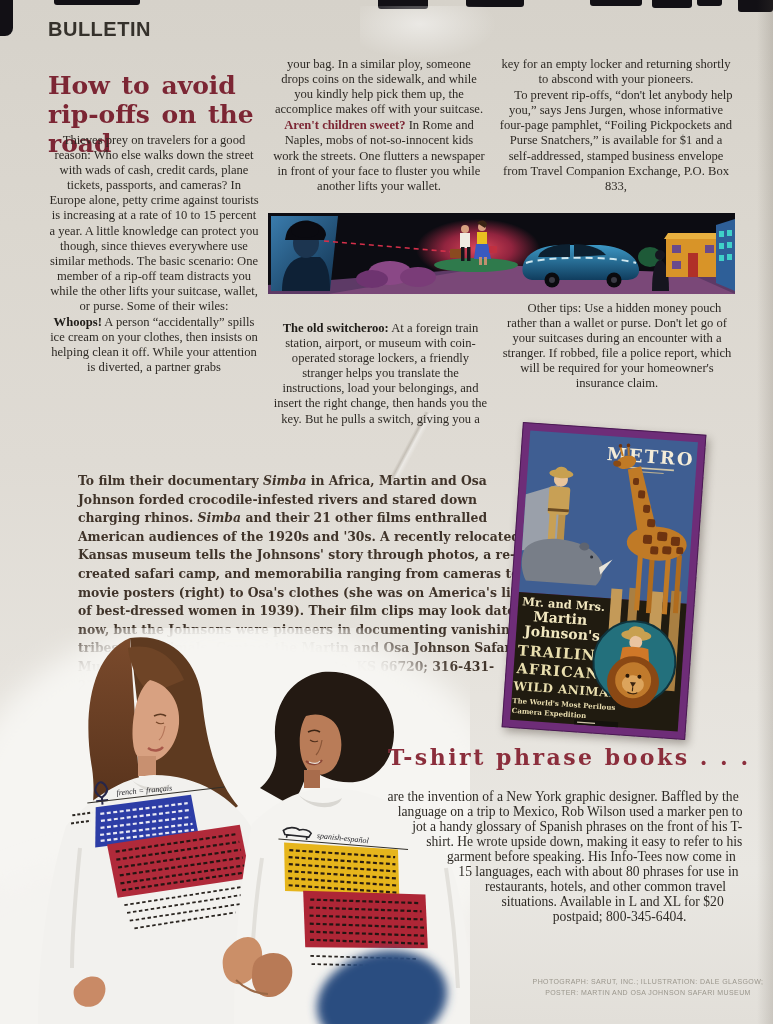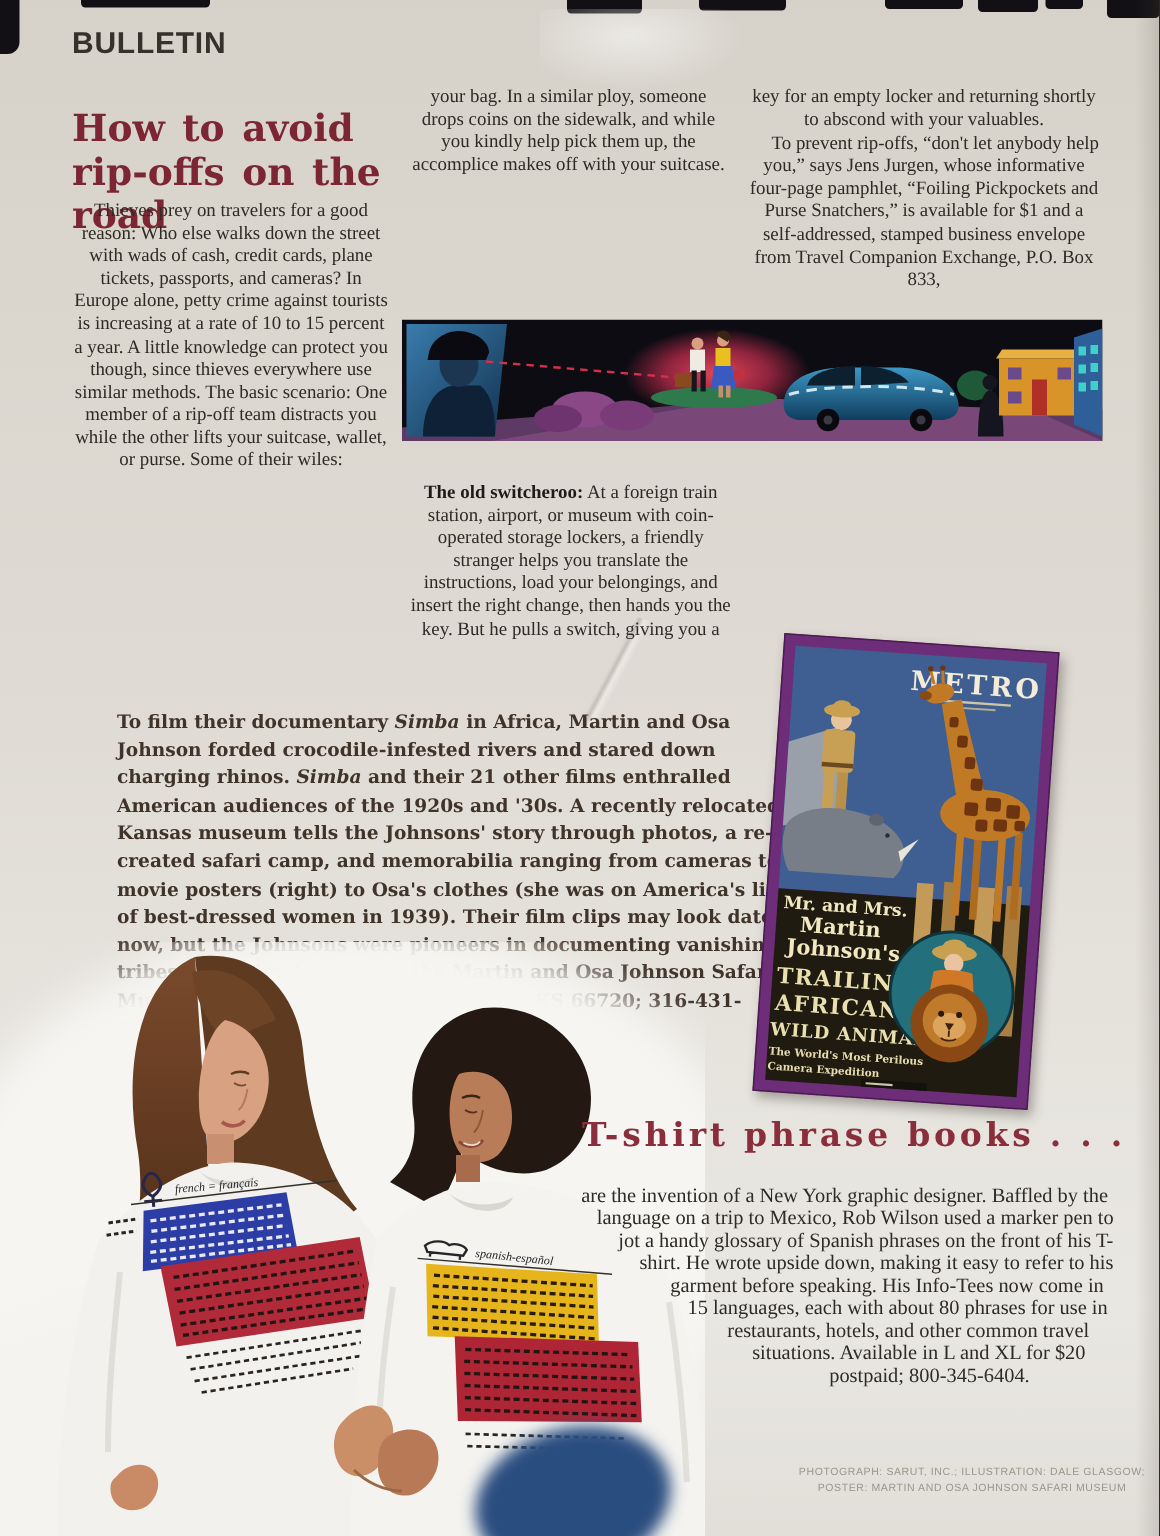--- a/index.html
+++ b/index.html
@@ -74,28 +74,30 @@
   <div class="crease" id="crease-top"></div>
   <div class="crease" id="crease-mid"></div>
   <div class="crease" id="crease-right"></div>
 
   <div class="masthead">BULLETIN</div>
 
   <h1 class="headline" id="ripoffs-title">How to avoid rip-offs on the road</h1>
 
   <div class="bodycol" id="col1">
     <p><span>Thieves prey on travelers for a good reason: Who else walks down the street with wads of cash, credit cards, plane tickets, passports, and cameras? In Europe alone, petty crime against tourists is increasing at a rate of 10 to 15 percent a year. A little knowledge can protect you though, since thieves everywhere use similar methods. The basic scenario: One member of a rip-off team distracts you while the other lifts your suitcase, wallet, or purse. Some of their wiles:</span></p>
+    <p><span class="lead-black">Whoops!</span><span> A person “accidentally” spills ice cream on your clothes, then insists on helping clean it off. While your attention is diverted, a partner grabs</span></p>
   </div>
 
   <div class="bodycol" id="col2">
     <p><span>your bag. In a similar ploy, someone drops coins on the sidewalk, and while you kindly help pick them up, the accomplice makes off with your suitcase.</span></p>
+    <p><span class="lead-red">Aren't children sweet?</span><span> In Rome and Naples, mobs of not-so-innocent kids work the streets. One flutters a newspaper in front of your face to fluster you while another lifts your wallet.</span></p>
   </div>
 
   <div class="bodycol" id="col3">
-    <p><span>key for an empty locker and returning shortly to abscond with your valuables.</span></p>
+    <p><span>key for an empty locker and returning shortly to abscond with your pioneers.</span></p>
     <p class="indent"><span>To prevent rip-offs, “don't let anybody help you,” says Jens Jurgen, whose informative four-page pamphlet, “Foiling Pickpockets and Purse Snatchers,” is available for $1 and a self-addressed, stamped business envelope from Travel Companion Exchange, P.O. Box 833,</span></p>
   </div>
 
   <svg id="street-illo" viewBox="0 0 467 81">
     <defs>
       <radialGradient id="glow" cx="50%" cy="50%" r="50%">
         <stop offset="0%" stop-color="#e0485a"></stop>
             <stop offset="55%" stop-color="#a82846" stop-opacity=".85"></stop>
         <stop offset="100%" stop-color="#a82846" stop-opacity="0"></stop>
       </radialGradient>
@@ -172,20 +174,21 @@
       <rect x="451" y="42" width="5" height="6" fill="#3fd0c8"></rect>
           <rect x="459" y="41" width="5" height="6" fill="#3fd0c8"></rect>
     </g>
   </svg>
 
   <div class="bodycol" id="col2b">
     <p><span class="lead-black">The old switcheroo:</span><span> At a foreign train station, airport, or museum with coin-operated storage lockers, a friendly stranger helps you translate the instructions, load your belongings, and insert the right change, then hands you the key. But he pulls a switch, giving you a</span></p>
   </div>
 
   <div class="bodycol" id="col3b">
+    <p class="indent"><span>Other tips: Use a hidden money pouch rather than a wallet or purse. Don't let go of your suitcases during an encounter with a stranger. If robbed, file a police report, which will be required for your homeowner's insurance claim.</span></p>
   </div>
 
   <div id="wild-body">
     <span>To film their documentary </span><i>Simba</i><span> in Africa, Martin and Osa Johnson forded crocodile-infested rivers and stared down charging rhinos. </span><i>Simba</i><span> and their 21 other films enthralled American audiences of the 1920s and '30s. A recently relocated Kansas museum tells the Johnsons' story through photos, a re-created safari camp, and memorabilia ranging from cameras to movie posters (right) to Osa's clothes (she was on America's list of best-dressed women in 1939). Their film clips may look dated now, but the Johnsons were pioneers in documenting vanishing tribes and animals. Contact the Martin and Osa Johnson Safari Museum, 111 N. Lincoln Ave., Chanute, KS 66720; 316-431-2730.</span>
   </div>
 
   <div id="poster">
     <svg viewBox="0 0 184 306" width="184" height="306">
       <rect x="0" y="0" width="184" height="306" fill="#6e2d78"></rect>
       <rect x="0" y="0" width="184" height="306" fill="none" stroke="#4a1b52" stroke-width="2"></rect>

